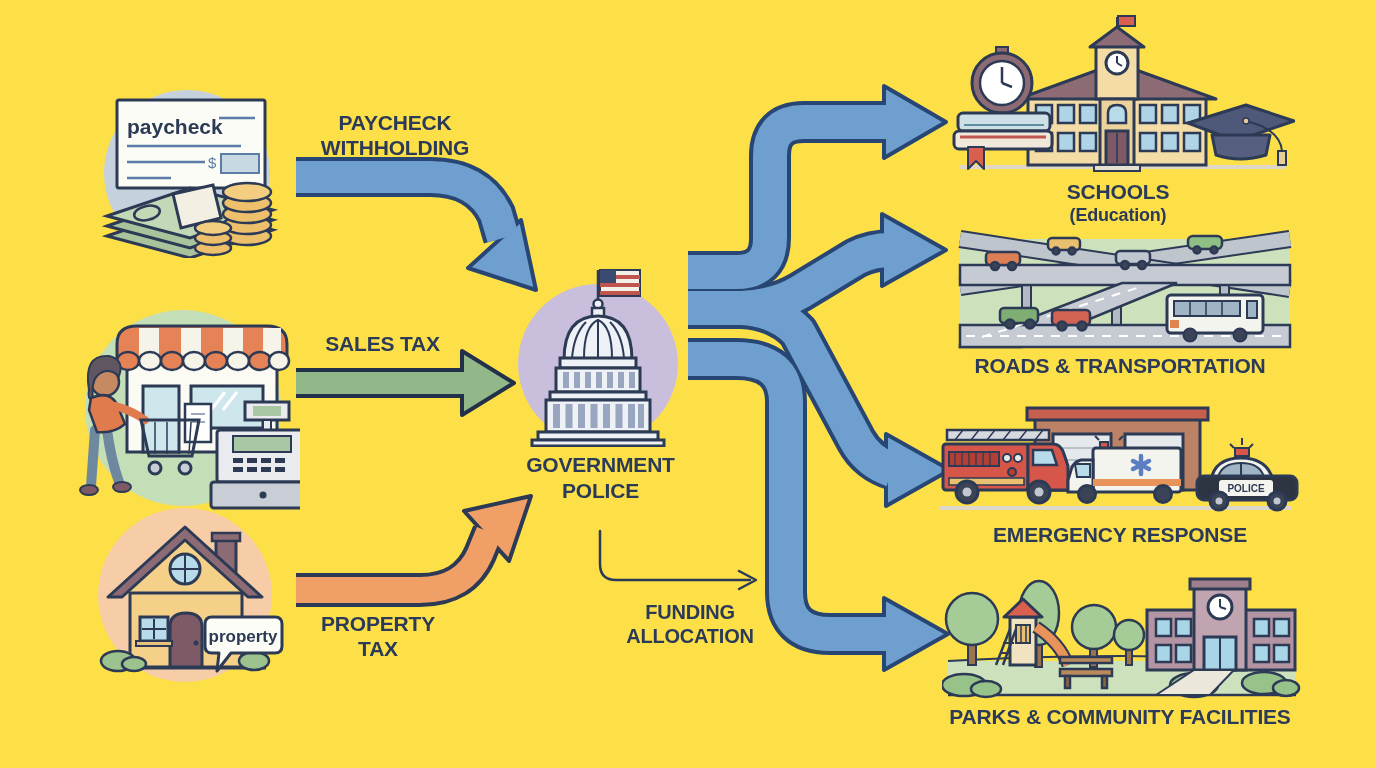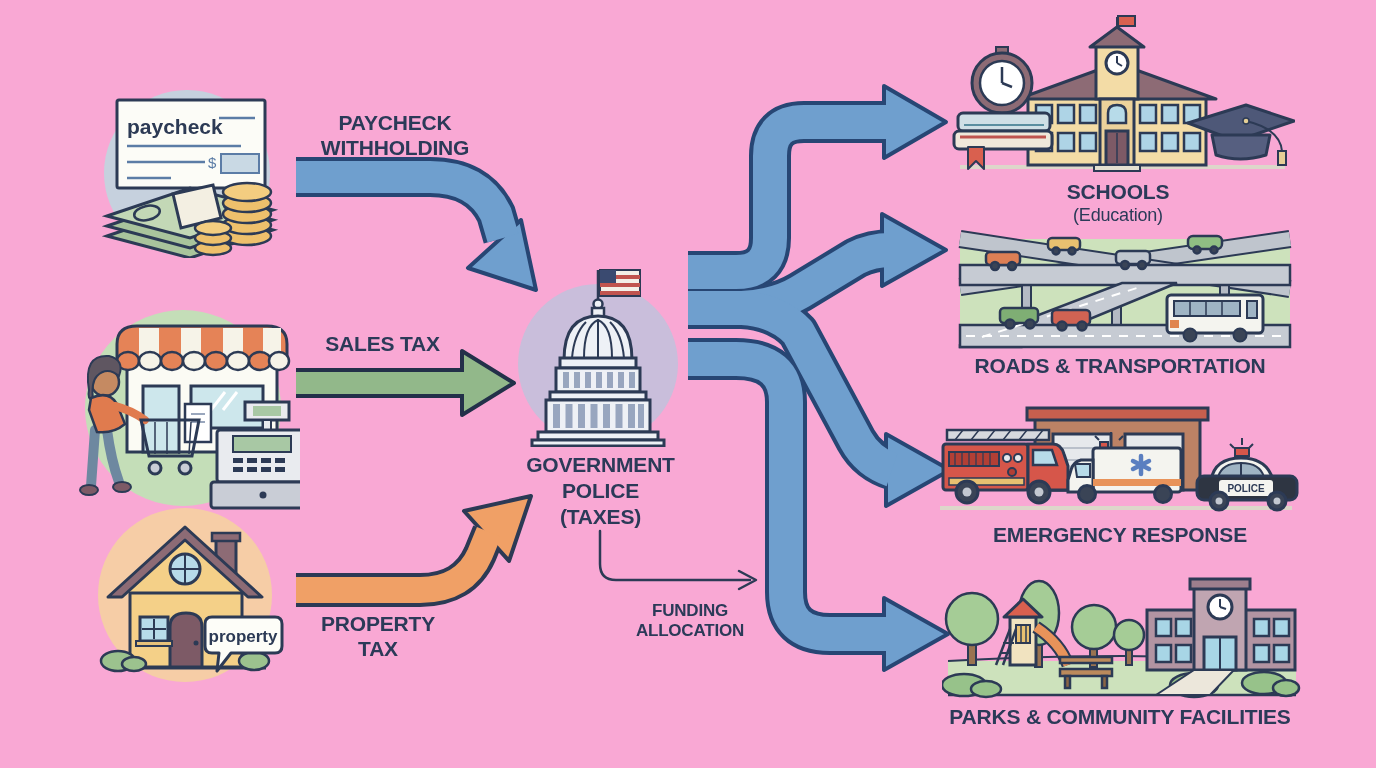--- a/index.html
+++ b/index.html
@@ -1,35 +1,35 @@
 <!DOCTYPE html>
 <html><head>
 <meta charset="utf-8">
 <style>
   html,body{margin:0;padding:0;}
   .stage{
     position:relative;width:1376px;height:768px;overflow:hidden;
-    background:#f9a8d4;
+    background:#fde047;
     font-family:"Liberation Sans", sans-serif;
   }
   .layer{position:absolute;left:0;top:0;}
   svg.icon{position:absolute;}
   .lbl{
     position:absolute;
     font-weight:bold;
     color:#2b3a58;
     text-align:center;
     line-height:1.18;
     letter-spacing:-0.2px;
     white-space:nowrap;
   }
   .lbl div{white-space:nowrap;}
   .sz21{font-size:21px;}
-  .sz20{font-size:17px;}
-  .sub18{font-size:18px;font-weight:normal;}
+  .sz20{font-size:20px;}
+  .sub18{font-size:18px;font-weight:bold;}
 </style>
 </head>
 <body>
 
 <div class="stage">
 
   <svg class="layer" width="1376" height="768" viewBox="0 0 1376 768">
 
     <g>
       <path d="M296,177 L430,177 Q478,177 496,214 L503,238" fill="none" stroke="#274674" stroke-width="40"></path>
@@ -484,21 +484,20 @@
   </div>
 
   <div class="lbl sz21" style="left:283px;top:612px;width:190px">
     <div>PROPERTY</div>
     <div>TAX</div>
   </div>
 
   <div class="lbl sz21" style="left:498px;top:452px;width:205px;line-height:1.24">
     <div>GOVERNMENT</div>
     <div>POLICE</div>
-    <div>(TAXES)</div>
   </div>
 
   <div class="lbl sz20" style="left:590px;top:601px;width:200px">
     <div>FUNDING</div>
     <div>ALLOCATION</div>
   </div>
 
   <div class="lbl sz21" style="left:1018px;top:180px;width:200px">
     <div>SCHOOLS</div>
     <div class="sub18">(Education)</div>

